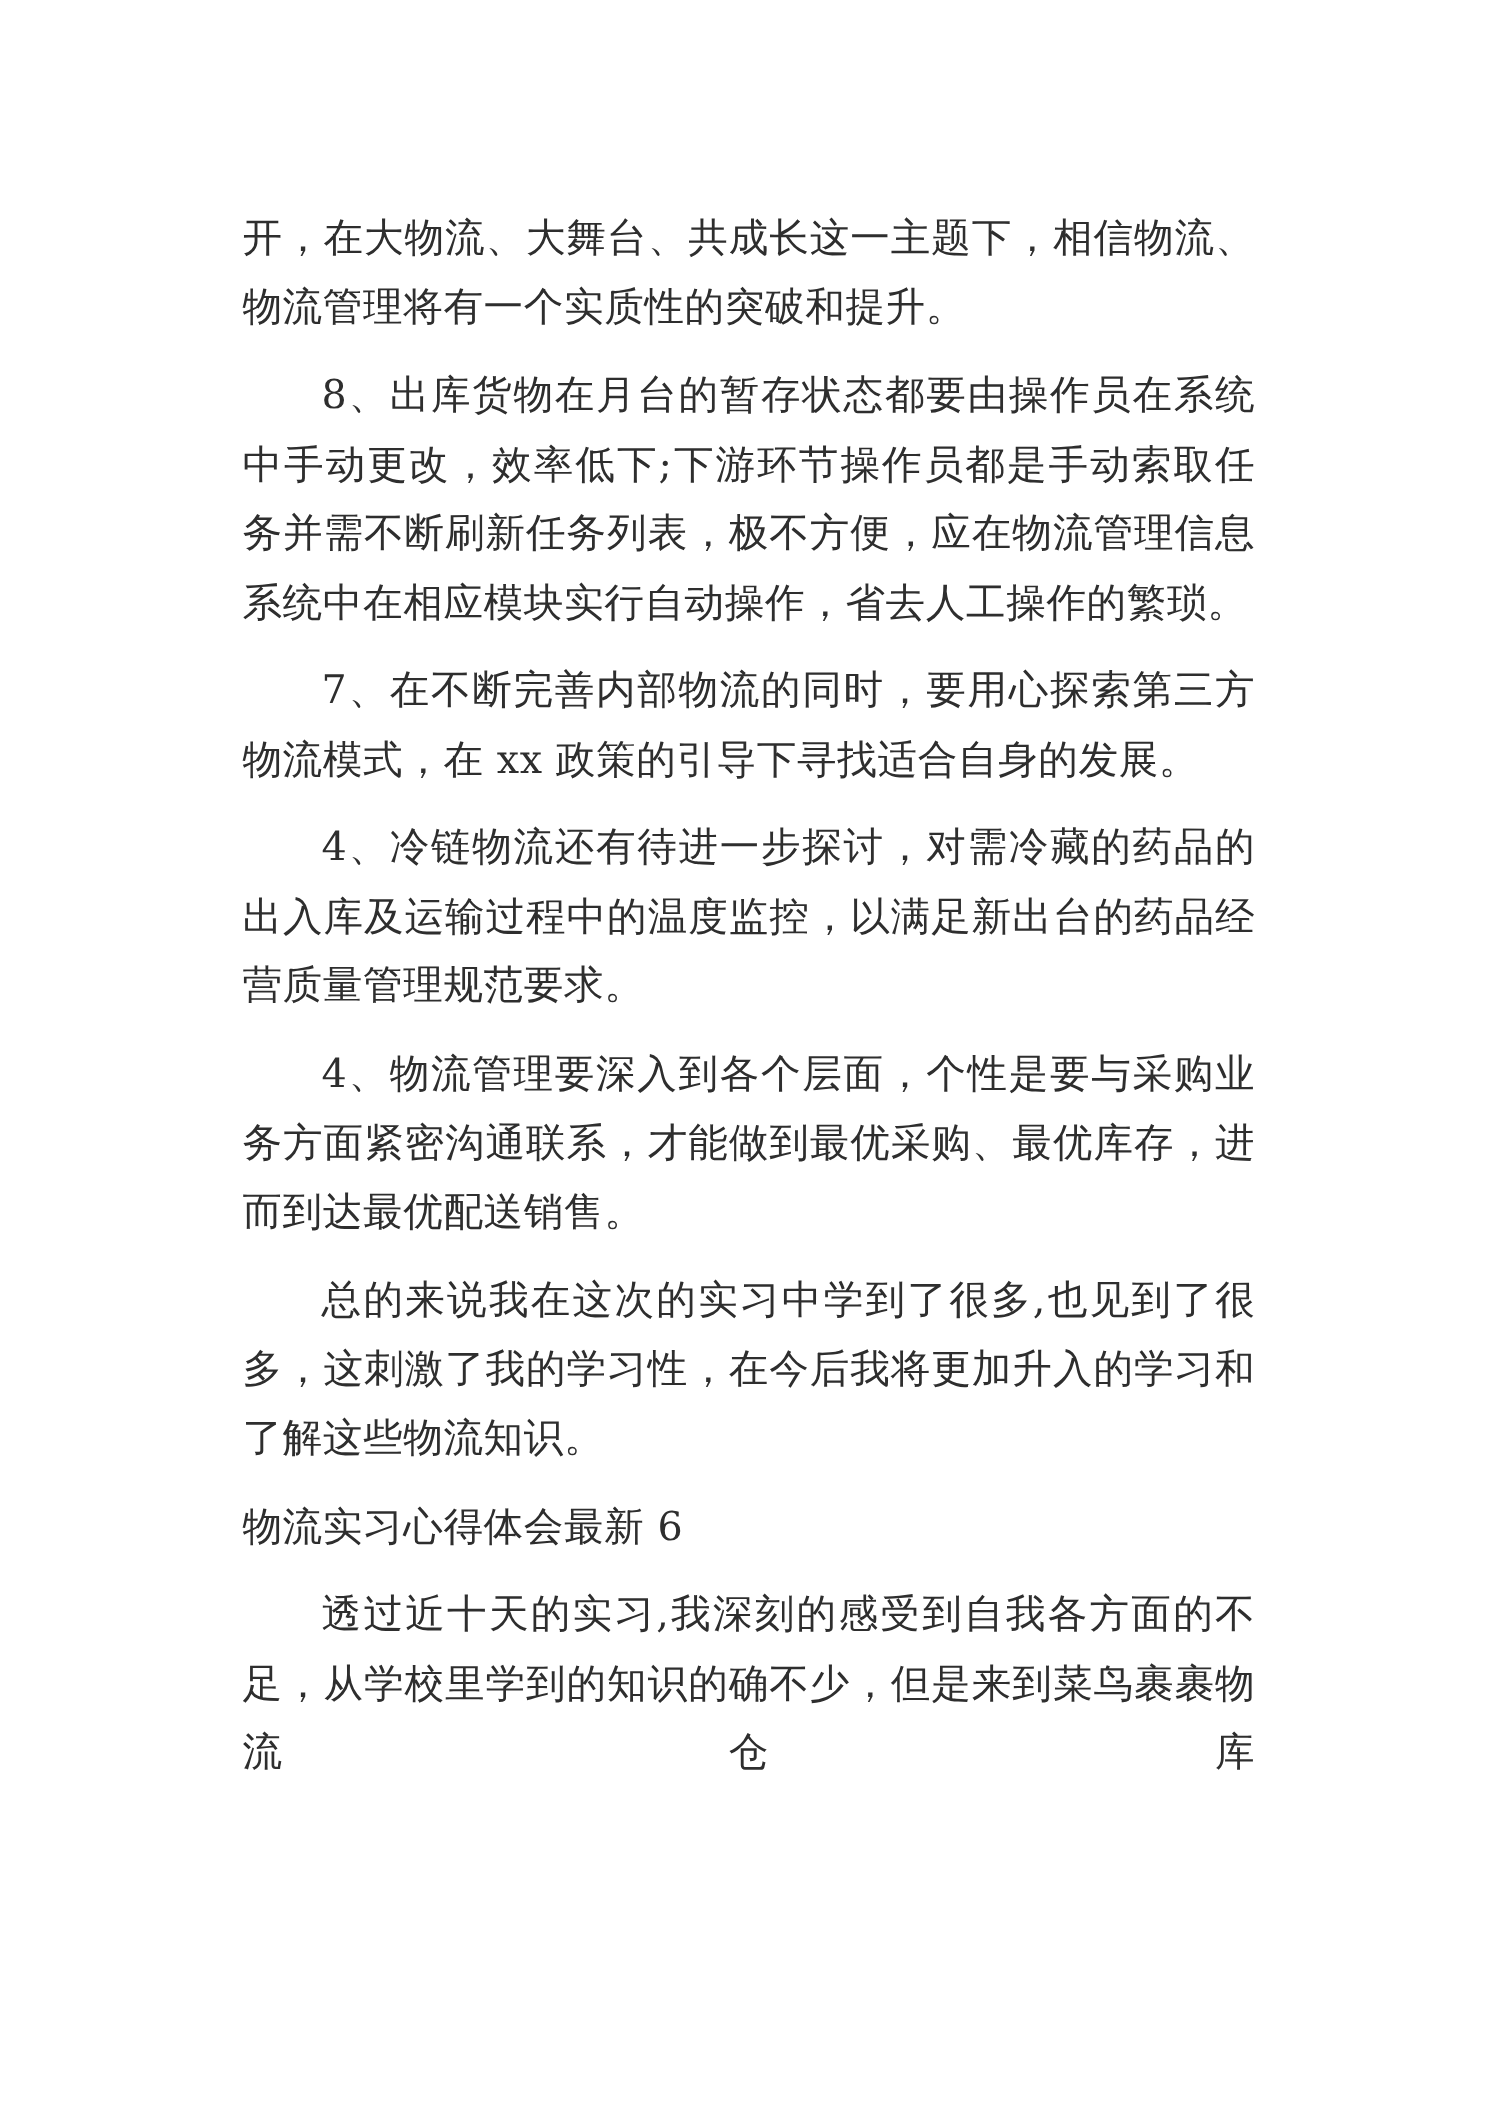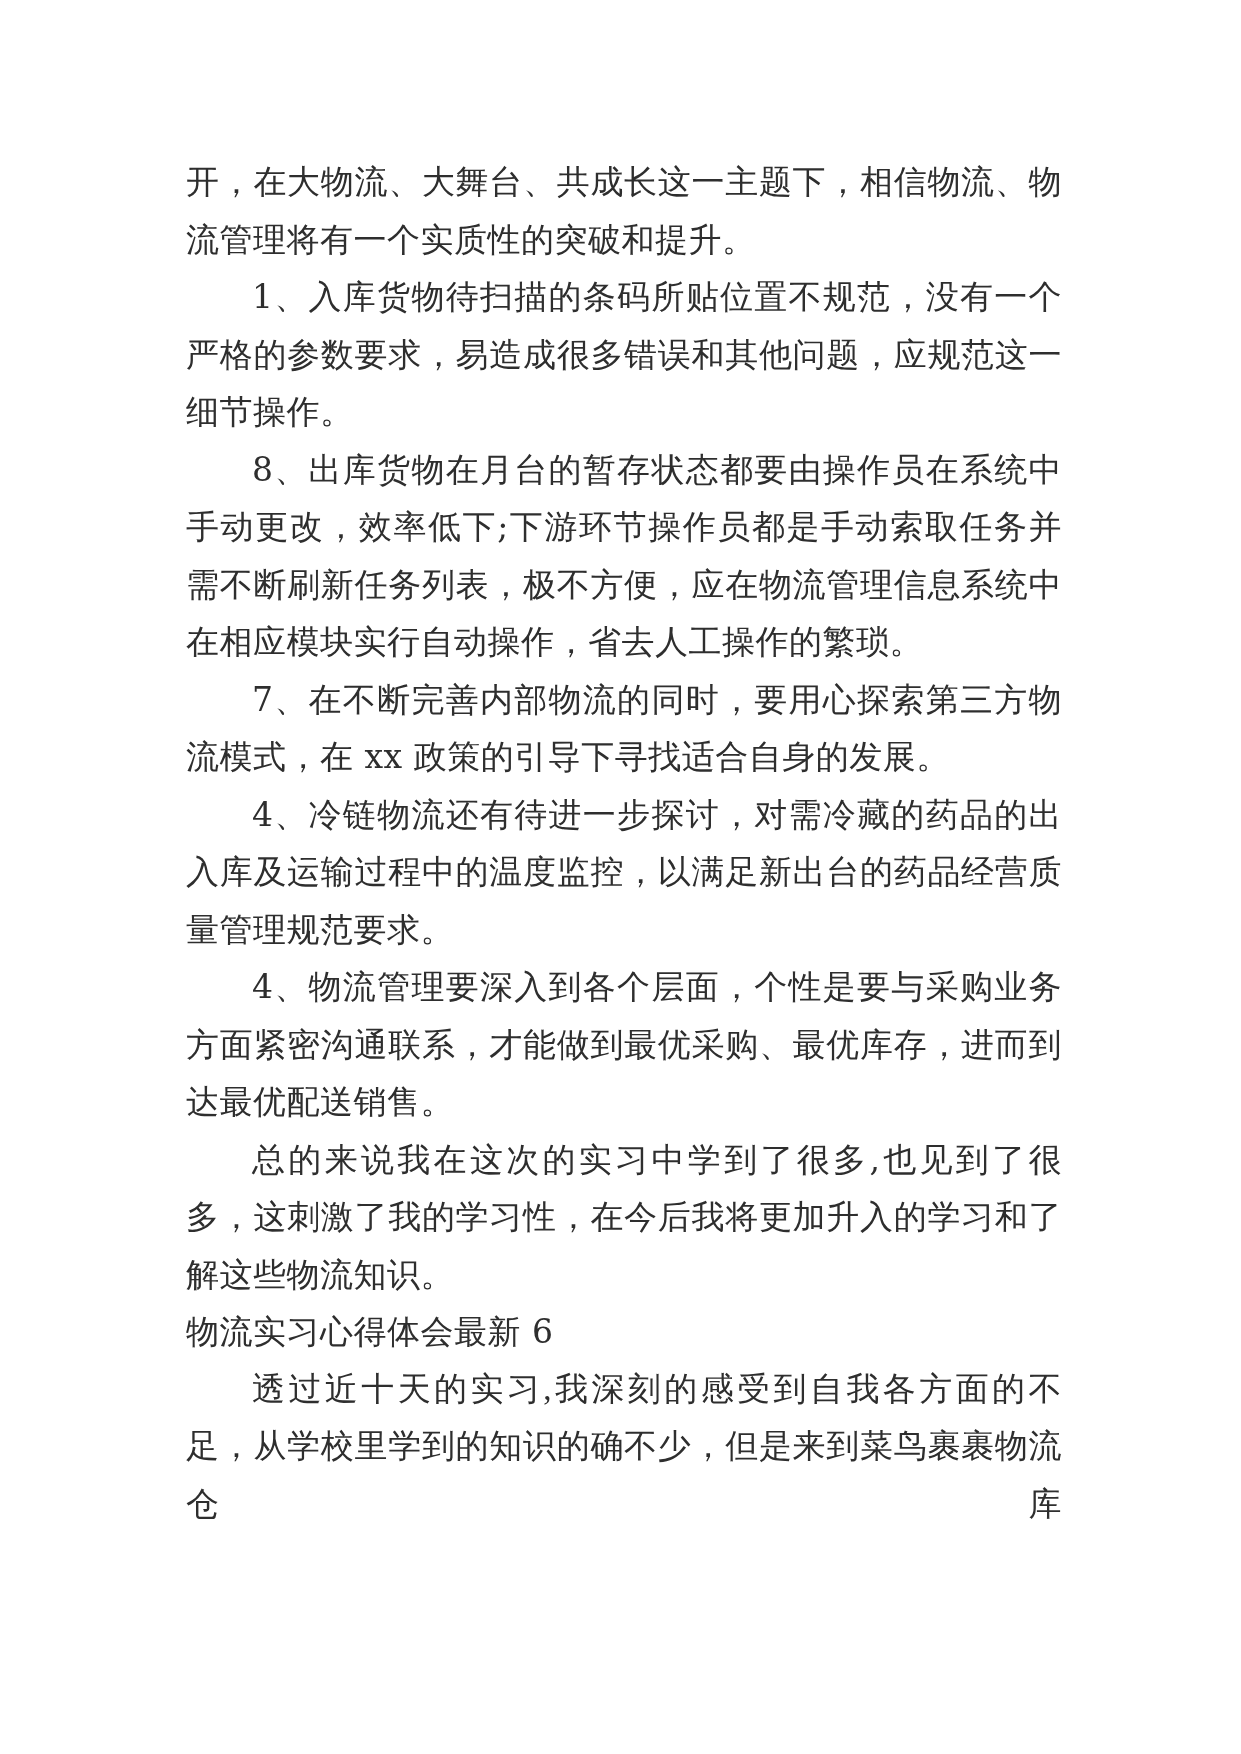--- a/index.html
+++ b/index.html
@@ -23,41 +23,39 @@
     font-family: "DejaVu Serif", "Liberation Serif", serif;
     font-size: 33px;
     line-height: 57.5px;
     color: #2e2e2e;
     font-weight: 400;
     text-align: justify;
     text-justify: inter-ideograph;
     letter-spacing: 0.5px;
   }
   .doc-body p {
-    margin: 0;
+    margin: 16px;
     padding: 0;
   }
   .doc-body p.indent {
     text-indent: 66px;
   }
   .doc-body p.fill-last {
     text-align-last: justify;
-    font-family: Liberation Serif, serif;
   }
   .doc-body p.heading {
     text-indent: 0;
   }
 </style>
 </head>
 <body>
 
 <div class="page">
   <div class="doc-body" id="doc-body">
       <p class="">开，在大物流、大舞台、共成长这一主题下，相信物流、物流管理将有一个实质性的突破和提升。</p>
-      <p class="indent ">1、入库货物待扫描的条码所贴位置不规范，没有一个严格的参数要求，易造成很多错误和其他问题，应规范这一细节操作。</p>
       <p class="indent ">8、出库货物在月台的暂存状态都要由操作员在系统中手动更改，效率低下;下游环节操作员都是手动索取任务并需不断刷新任务列表，极不方便，应在物流管理信息系统中在相应模块实行自动操作，省去人工操作的繁琐。</p>
       <p class="indent ">7、在不断完善内部物流的同时，要用心探索第三方物流模式，在 xx 政策的引导下寻找适合自身的发展。</p>
       <p class="indent ">4、冷链物流还有待进一步探讨，对需冷藏的药品的出入库及运输过程中的温度监控，以满足新出台的药品经营质量管理规范要求。</p>
       <p class="indent ">4、物流管理要深入到各个层面，个性是要与采购业务方面紧密沟通联系，才能做到最优采购、最优库存，进而到达最优配送销售。</p>
       <p class="indent ">总的来说我在这次的实习中学到了很多,也见到了很多，这刺激了我的学习性，在今后我将更加升入的学习和了解这些物流知识。</p>
       <p class="heading ">物流实习心得体会最新 6</p>
       <p class="indent fill-last">透过近十天的实习,我深刻的感受到自我各方面的不足，从学校里学到的知识的确不少，但是来到菜鸟裹裹物流仓库</p>
     </div>
 </div>
 

